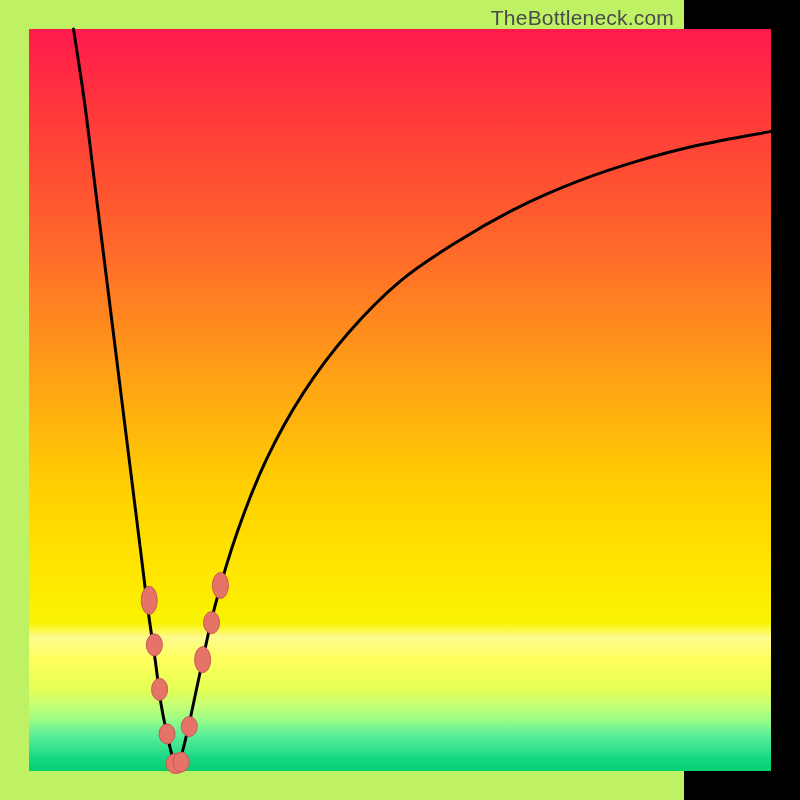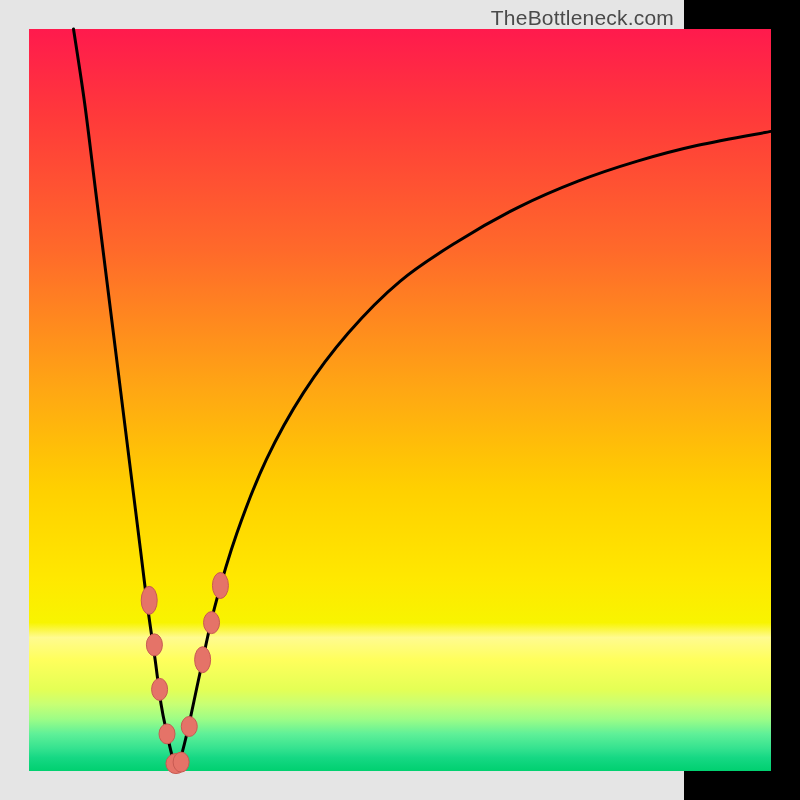--- a/index.html
+++ b/index.html
@@ -10,21 +10,21 @@
     overflow: hidden;
     background: #000;
     font-family: Arial, Helvetica, sans-serif;
   }
   .frame {
     position: absolute;
     left: 0;
     top: 0;
     width: 684px;
     height: 800px;
-    background: #e5e5e5;
+    background: #bef264;
     text-align: right;
   }
   .plot {
     position: absolute;
     left: 29px;
     top: 29px;
     width: 742px;
     height: 742px;
     
     background: linear-gradient(

